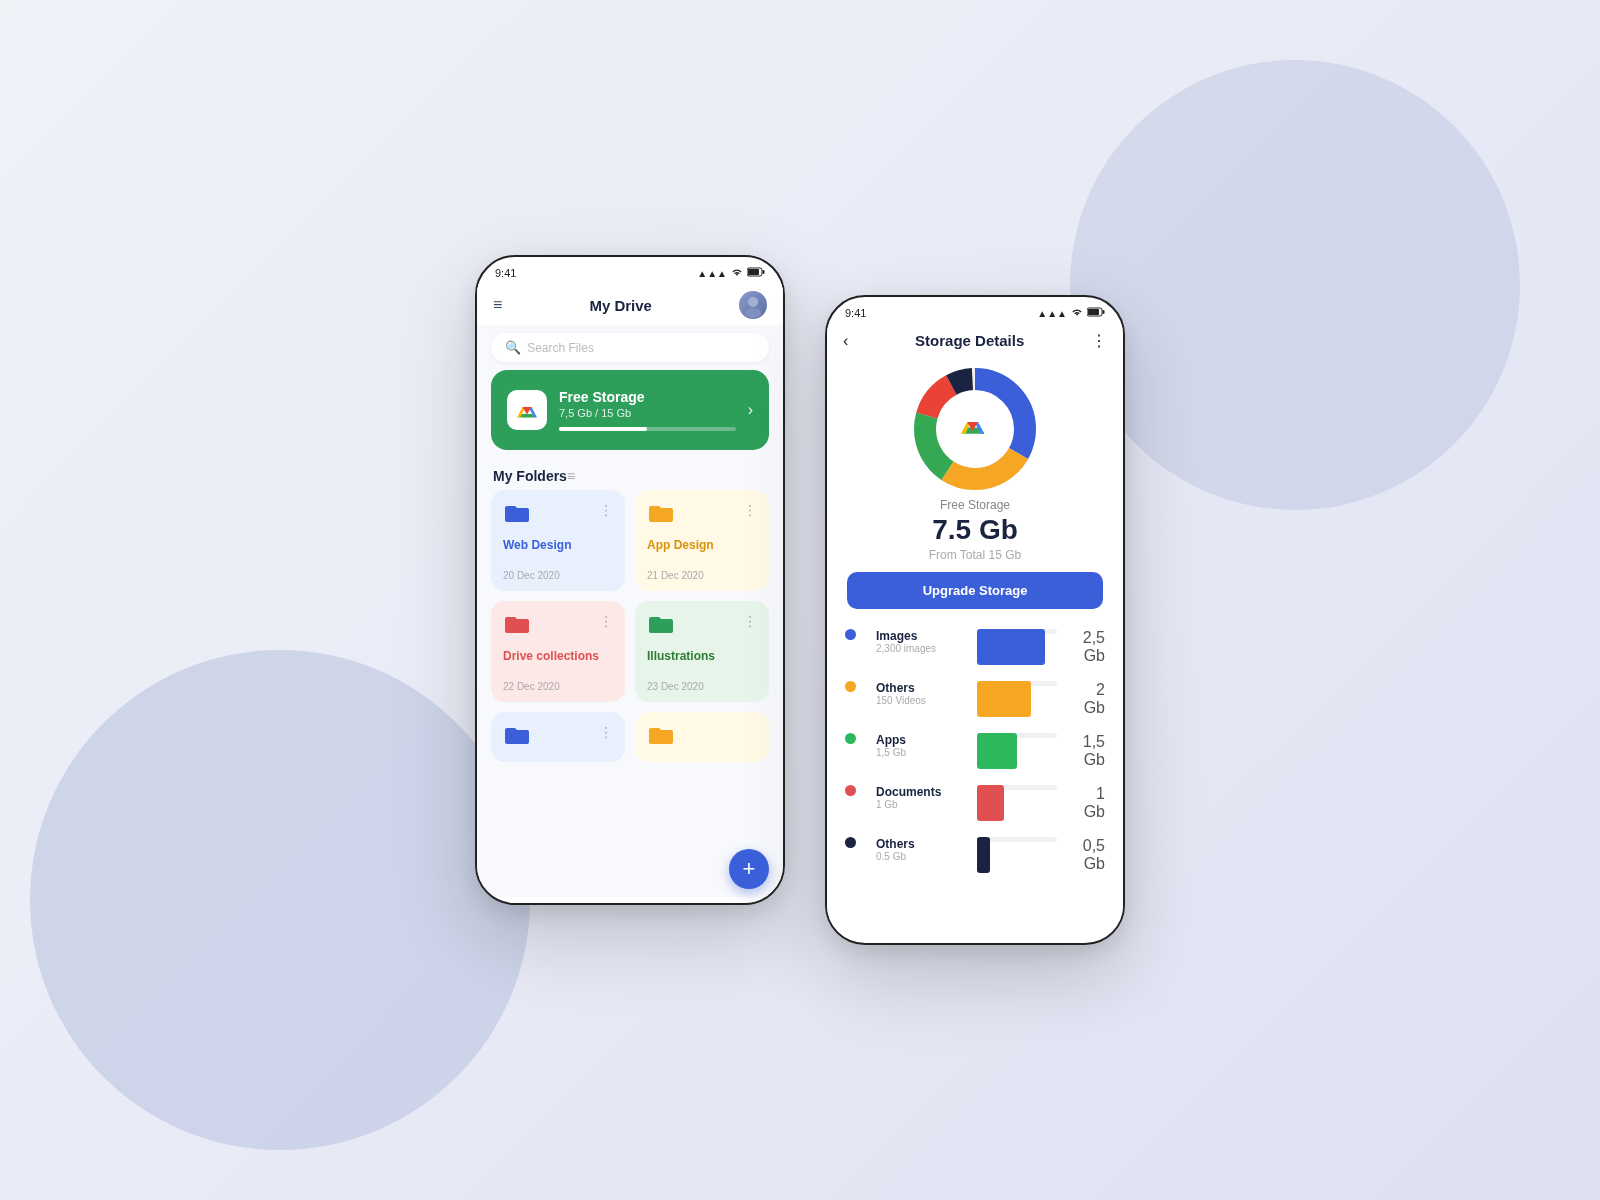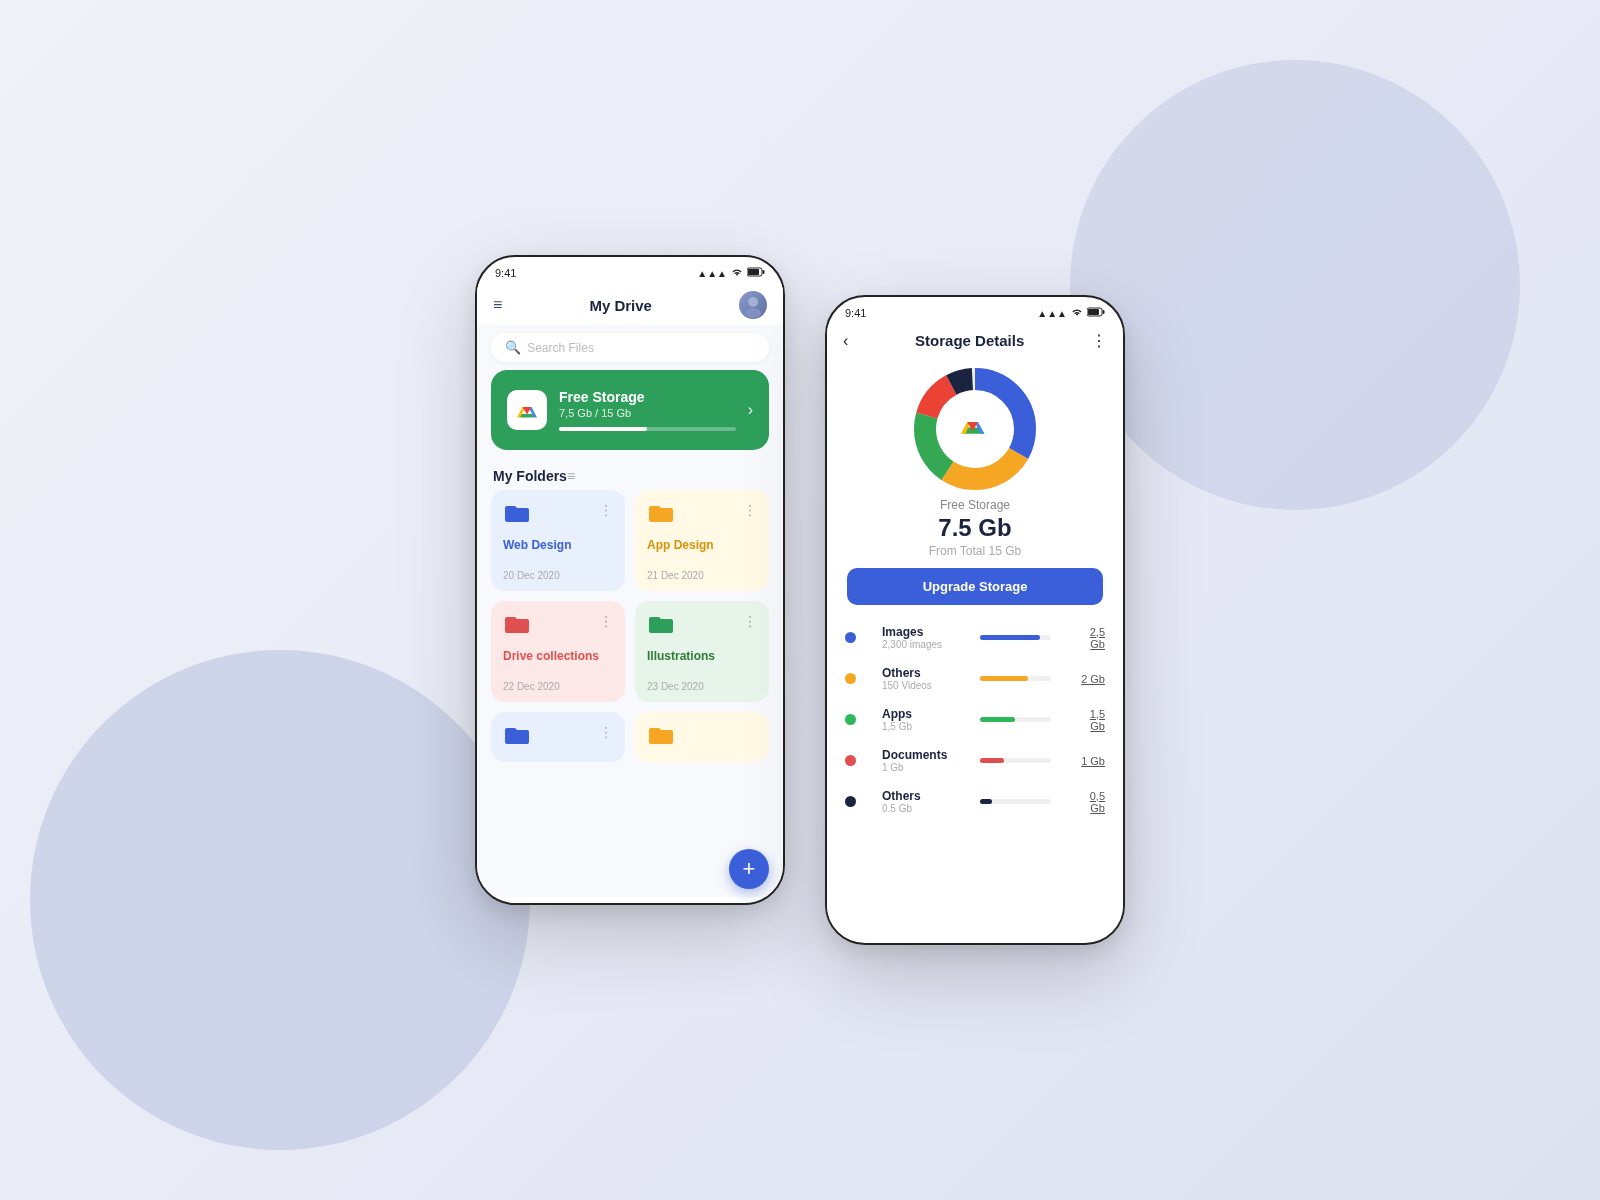--- a/index.html
+++ b/index.html
@@ -241,21 +241,21 @@
     }
 
     .free-storage-label {
       text-align: center;
       font-size: 12px;
       color: #888;
       margin-top: 2px;
     }
     .free-storage-value {
       text-align: center;
-      font-size: 24px;
+      font-size: 28px;
       font-weight: 800;
       color: #1a2340;
       margin: 2px 0;
     }
     .free-storage-from {
       text-align: center;
       font-size: 12px;
       color: #aaa;
       margin-bottom: 10px;
     }
@@ -268,23 +268,22 @@
       border-radius: 10px;
       padding: 11px;
       text-align: center;
       font-size: 13px;
       font-weight: 600;
     }
 
     
     .storage-item {
       display: flex;
-      align-items: center;
       padding: 8px 18px;
-      gap: 26px;
+      gap: 20px;
     }
     .storage-dot {
       width: 11px;
       height: 11px;
       border-radius: 50%;
       flex-shrink: 0;
     }
     .storage-item-info { flex: 1; }
     .storage-item-name { font-size: 12px; font-weight: 600; color: #1a2340; }
     .storage-item-count { font-size: 10px; color: #aaa; }
@@ -293,21 +292,21 @@
       height: 5px;
       background: #f0f0f0;
       border-radius: 3px;
     }
     .storage-bar-fill {
       height: 100%;
       border-radius: 3px;
       position: absolute;
       top: 0; left: 0;
     }
-    .storage-item-size { font-size: 11px; color: #555; width: 28px; text-align: right; font-weight: 500; text-decoration: underline; }
+    .storage-item-size { font-size: 16px; color: #555; width: 28px; text-align: right; font-weight: 500; }
 
     
     .drive-svg { width: 24px; height: 24px; }
 
     
     .donut-svg { width: 130px; height: 130px; }
   </style>
 </head>
 <body>
 

